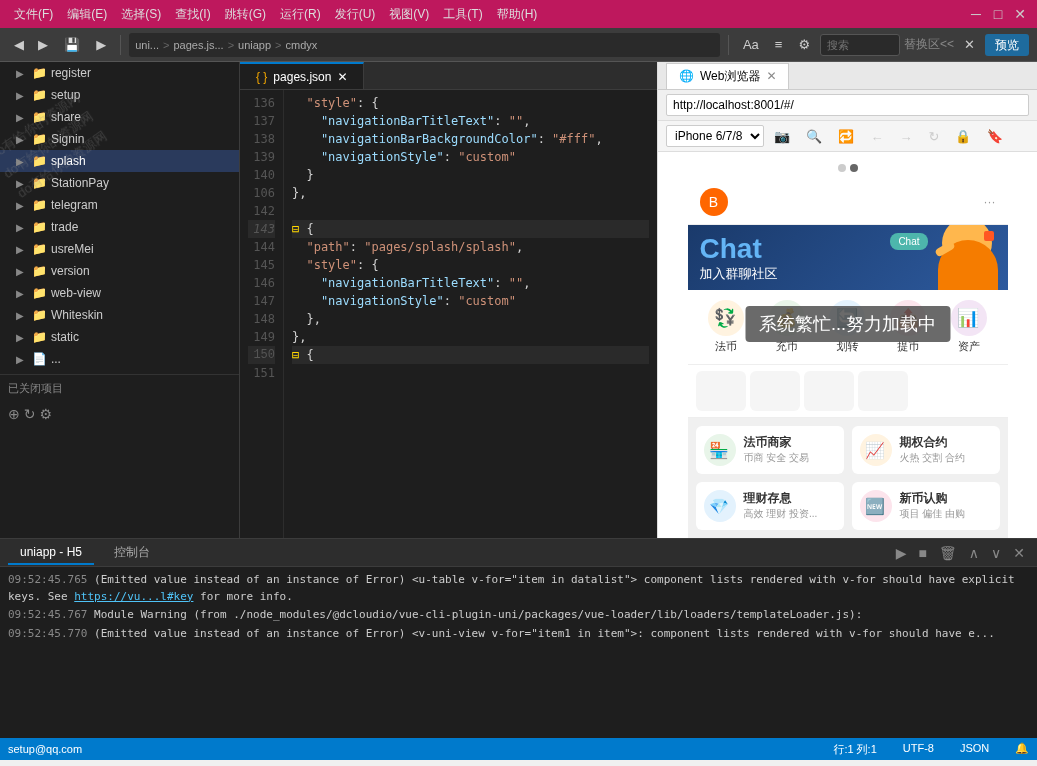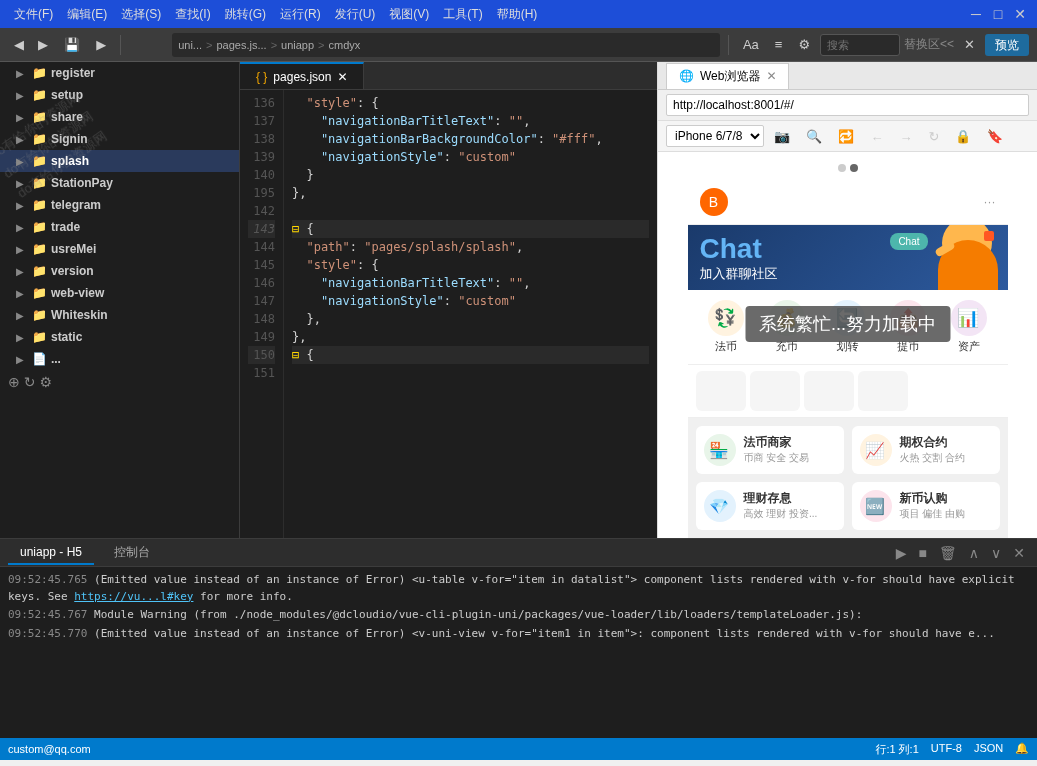--- a/index.html
+++ b/index.html
@@ -1,20 +1,20 @@
 <!DOCTYPE html>
 <html><head>
   <meta charset="utf-8">
   <style>
     * { margin: 0; padding: 0; box-sizing: border-box; }
     body { width: 1037px; height: 766px; font-family: 'Microsoft YaHei', Arial, sans-serif; font-size: 12px; overflow: hidden; background: #f0f0f0; }
 
     
     .title-bar {
-      background: #1d4ed8;
+      background: #be185d;
       color: #fff;
       height: 28px;
       display: flex;
       align-items: center;
       justify-content: space-between;
       padding: 0 8px;
       font-size: 12px;
     }
     .title-bar-left { display: flex; align-items: center; gap: 4px; }
     .title-bar-menu { display: flex; gap: 2px; }
@@ -32,21 +32,21 @@
       padding: 0 8px;
       gap: 4px;
       border-bottom: 1px solid #555;
     }
     .toolbar-btn { 
       background: none; border: none; color: #ccc; cursor: pointer; 
       padding: 3px 6px; font-size: 13px; border-radius: 3px;
       display: flex; align-items: center; justify-content: center;
     }
     .toolbar-nav { display: flex; gap: 2px; }
-    .breadcrumb { display: flex; align-items: center; gap: 4px; flex: 1; background: #2a2a2a; border-radius: 3px; padding: 2px 6px; height: 24px; margin-left: 43px; }
+    .breadcrumb { display: flex; align-items: center; gap: 4px; flex: 1; background: #2a2a2a; border-radius: 3px; padding: 2px 6px; height: 24px; }
     .breadcrumb span { color: #aaa; font-size: 11px; }
     .breadcrumb .sep { color: #666; }
 
     
     .sidebar {
       width: 240px;
       background: #1e1e1e;
       border-right: 1px solid #3c3c3c;
       overflow-y: auto;
       font-size: 12px;
@@ -55,21 +55,21 @@
     .sidebar-item {
       display: flex;
       align-items: center;
       padding: 3px 8px 3px 16px;
       cursor: pointer;
       gap: 4px;
       height: 22px;
     }
     .sidebar-item .folder-icon { color: #dcb67a; font-size: 12px; }
     .sidebar-item .arrow { color: #888; font-size: 10px; width: 12px; }
-    .sidebar-item .label { font-size: 12px; color: #ccc; font-weight: bold; }
+    .sidebar-item .label { font-size: 12px; color: #ccc; }
 
     
     .editor-area {
       flex: 1;
       background: #1e1e1e;
       display: flex;
       flex-direction: column;
     }
     .editor-tabs {
       display: flex;
@@ -356,21 +356,21 @@
     .status-bar {
       height: 22px;
       background: #007acc;
       color: #fff;
       font-size: 11px;
       display: flex;
       align-items: center;
       padding: 0 8px;
       gap: 12px;
     }
-    .status-bar-right { margin-left: auto; display: flex; gap: 12px; }
+    .status-bar-right { margin-left: auto; display: flex; gap: 26px; }
 
     .toolbar-separator { width: 1px; height: 20px; background: #555; margin: 0 4px; }
     .search-box { 
       background: #2a2a2a; border: 1px solid #555; border-radius: 3px;
       padding: 2px 6px; font-size: 11px; color: #ccc; width: 80px; height: 22px;
     }
     .preview-btn {
       background: #1e6b9e; color: #fff; border: none; border-radius: 3px;
       padding: 3px 10px; font-size: 12px; cursor: pointer; height: 22px;
     }
@@ -493,20 +493,23 @@
     <div class="sidebar-item">
       <span class="arrow">▶</span>
       <span class="folder-icon">📁</span>
       <span class="label">static</span>
     </div>
     <div class="sidebar-item">
       <span class="arrow">▶</span>
       <span class="folder-icon">📄</span>
       <span class="label">...</span>
     </div>
+    <div style="border-top:1px solid #333; margin-top:4px; padding:6px 8px; color:#888; font-size:11px;">
+      <span>已关闭项目</span>
+    </div>
     <div style="display:flex; gap:4px; padding:4px 8px;">
       <button style="background:none;border:none;color:#888;cursor:pointer;font-size:14px;">⊕</button>
       <button style="background:none;border:none;color:#888;cursor:pointer;font-size:14px;">↻</button>
       <button style="background:none;border:none;color:#888;cursor:pointer;font-size:14px;">⚙</button>
     </div>
   </div>
 
   <div class="editor-area">
     <div class="editor-tabs">
       <div class="editor-tab active">
@@ -515,30 +518,30 @@
         <span class="close">✕</span>
       </div>
     </div>
     <div class="editor-content">
       <div class="line-numbers">
         <div>136</div>
         <div>137</div>
         <div>138</div>
         <div>139</div>
         <div>140</div>
-        <div>195</div>
+        <div>106</div>
         <div>142</div>
         <div style="background:#2a2a2a;font-style:italic;">143</div>
         <div>144</div>
         <div>145</div>
         <div>146</div>
         <div>147</div>
         <div>148</div>
         <div>149</div>
-        <div style="background:#2a2a2a;">150</div>
+        <div style="background:#2a2a2a;font-family:Liberation Mono, monospace;">150</div>
         <div>151</div>
       </div>
       <div class="code-area">
         <div class="code-line"><span class="str">  "style"</span><span class="punct">: {</span></div>
         <div class="code-line"><span class="prop">    "navigationBarTitleText"</span><span class="punct">: </span><span class="str">""</span><span class="punct">,</span></div>
         <div class="code-line"><span class="prop">    "navigationBarBackgroundColor"</span><span class="punct">: </span><span class="str">"#fff"</span><span class="punct">,</span></div>
         <div class="code-line"><span class="prop">    "navigationStyle"</span><span class="punct">: </span><span class="str">"custom"</span></div>
         <div class="code-line"><span class="punct">  }</span></div>
         <div class="code-line"><span class="punct">},</span></div>
         <div class="code-line"></div>
@@ -691,21 +694,21 @@
       <span> Module Warning (from ./node_modules/@dcloudio/vue-cli-plugin-uni/packages/vue-loader/lib/loaders/templateLoader.js):</span>
     </div>
     <div class="console-line">
       <span class="console-time">09:52:45.770</span>
       <span> (Emitted value instead of an instance of Error) &lt;v-uni-view v-for="item1 in item"&gt;: component lists rendered with v-for should have e...</span>
     </div>
   </div>
 </div>
 
 <div class="status-bar">
-  <span>custom@qq.com</span>
+  <span>setup@qq.com</span>
   <div class="status-bar-right">
     <span>行:1 列:1</span>
     <span>UTF-8</span>
     <span>JSON</span>
     <span>🔔</span>
   </div>
 </div>
 
 <div style="position:fixed;top:60px;left:-20px;width:280px;pointer-events:none;z-index:1000;opacity:0.3;transform:rotate(-35deg);transform-origin:50% 50%;">
   <div style="font-size:13px;color:#888;white-space:nowrap;line-height:1.8;">

